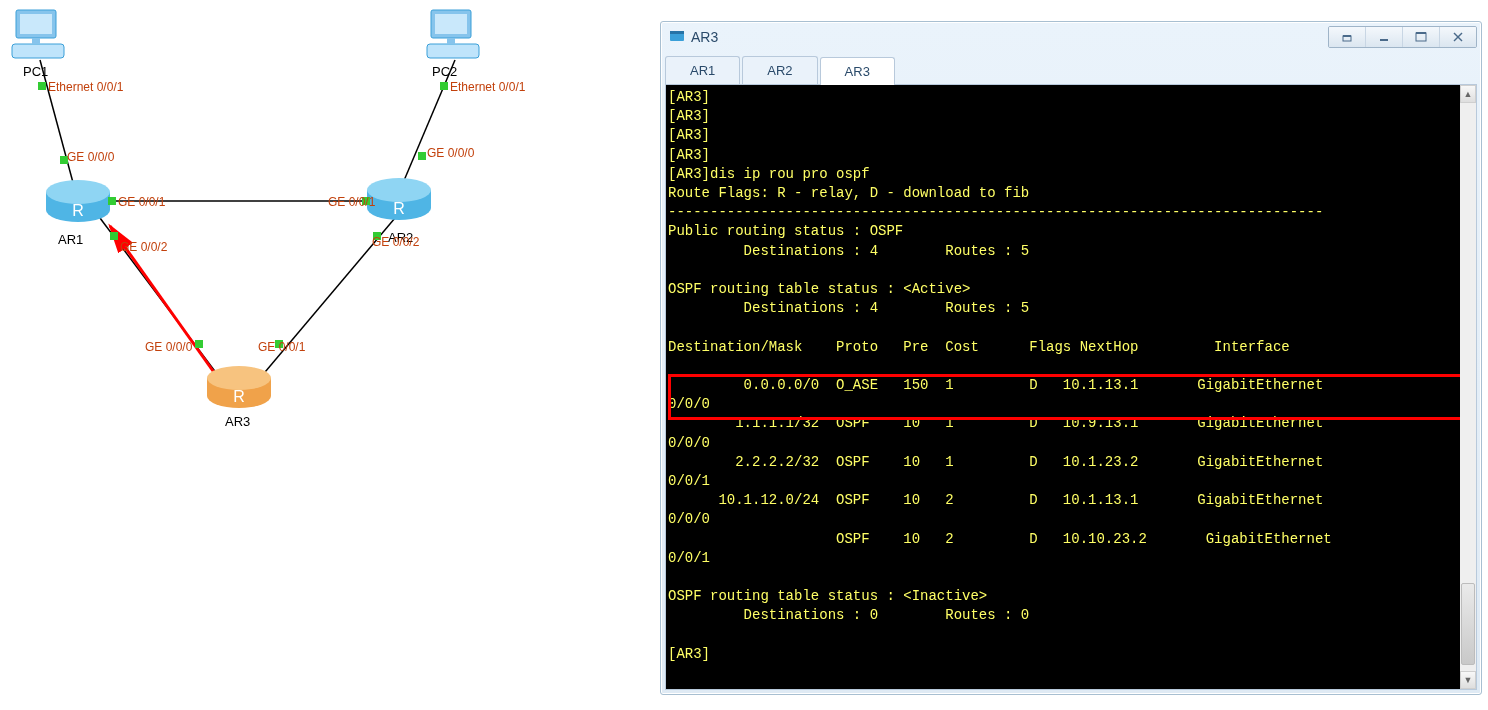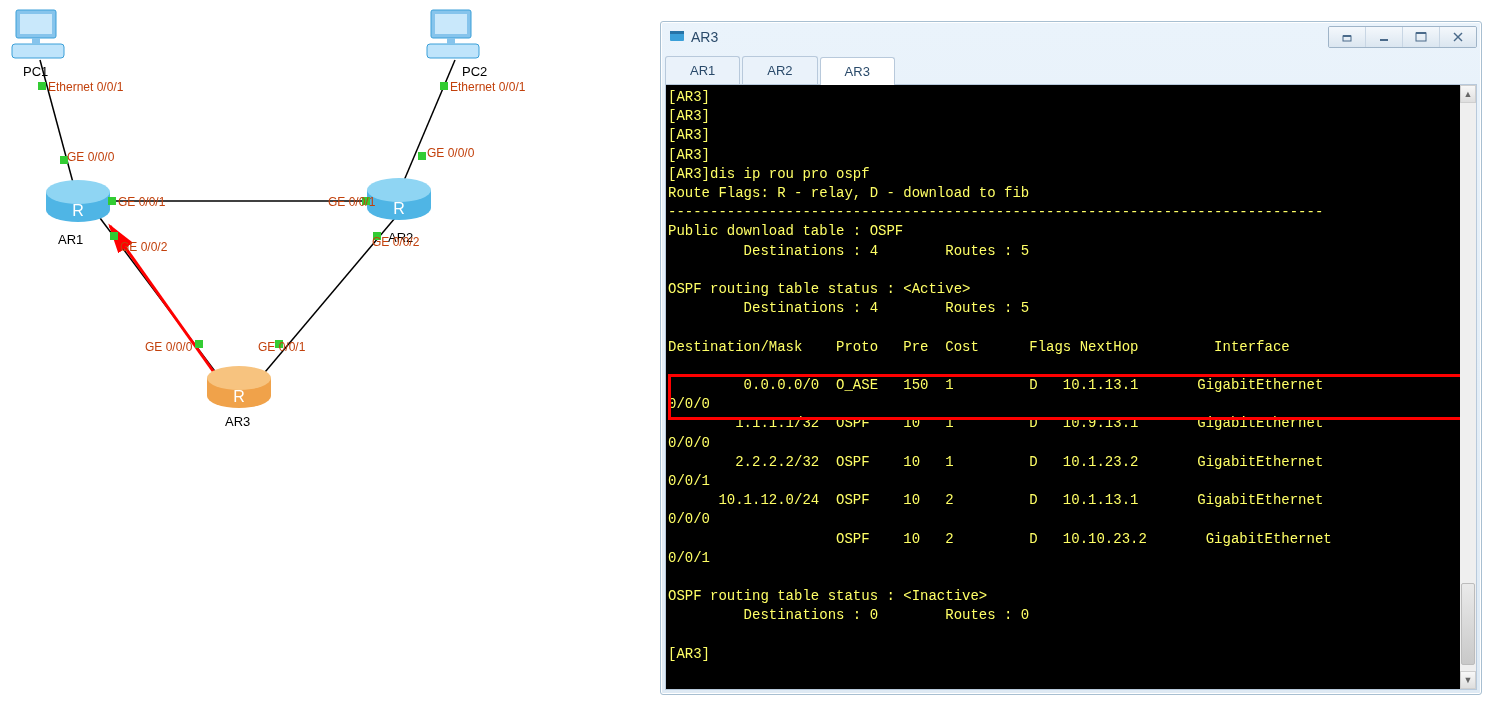--- a/index.html
+++ b/index.html
@@ -193,21 +193,21 @@
   <div class="dev-label" style="left:23px; top:64px;">PC1</div>
 
   <div class="pc" style="left:425px; top:6px;">
     <svg width="56" height="56" viewBox="0 0 56 56">
       <rect x="6" y="4" width="40" height="28" rx="2" fill="#86c4ec" stroke="#3a9fd8"></rect>
       <rect x="10" y="8" width="32" height="20" fill="#c9e8fb"></rect>
       <rect x="2" y="38" width="52" height="14" rx="3" fill="#bfe4fb" stroke="#3a9fd8"></rect>
       <rect x="22" y="32" width="8" height="6" fill="#86c4ec"></rect>
     </svg>
   </div>
-  <div class="dev-label" style="left:462px; top:64px;">PC2</div>
+  <div class="dev-label" style="left:432px; top:64px;">PC2</div>
 
   <div class="router" style="left:44px; top:180px;">
     <svg width="68" height="44" viewBox="0 0 68 44">
       <ellipse cx="34" cy="30" rx="32" ry="12" fill="#4fb5e5"></ellipse>
       <rect x="2" y="12" width="64" height="18" fill="#4fb5e5"></rect>
       <ellipse cx="34" cy="12" rx="32" ry="12" fill="#8fd5f3"></ellipse>
       <text x="34" y="36" text-anchor="middle" fill="#fff" font-size="16" font-family="Arial">R</text>
     </svg>
   </div>
   <div class="dev-label" style="left:58px; top:232px;">AR1</div>
@@ -296,21 +296,21 @@
     <div class="tab active">AR3</div>
   </div>
   <div class="terminal-area">
     <div class="term" id="term-content"><span class="ty">[AR3]</span>
 <span class="ty">[AR3]</span>
 <span class="ty">[AR3]</span>
 <span class="ty">[AR3]</span>
 <span class="ty">[AR3]dis ip rou pro ospf</span>
 <span class="ty">Route Flags: R - relay, D - download to fib</span>
 <span class="ty">------------------------------------------------------------------------------</span>
-<span class="ty">Public download table : OSPF</span>
+<span class="ty">Public routing status : OSPF</span>
 <span class="ty">         Destinations : 4        Routes : 5</span>
 <span class="ty"></span>
 <span class="ty">OSPF routing table status : &lt;Active&gt;</span>
 <span class="ty">         Destinations : 4        Routes : 5</span>
 <span class="ty"></span>
 <span class="ty">Destination/Mask    Proto   Pre  Cost      Flags NextHop         Interface</span>
 <span class="ty"></span>
 <span class="ty">         0.0.0.0/0  O_ASE   150  1         D   10.1.13.1       GigabitEthernet</span>
 <span class="ty">0/0/0</span>
 <span class="ty">        1.1.1.1/32  OSPF    10   1         D   10.9.13.1       GigabitEthernet</span>

